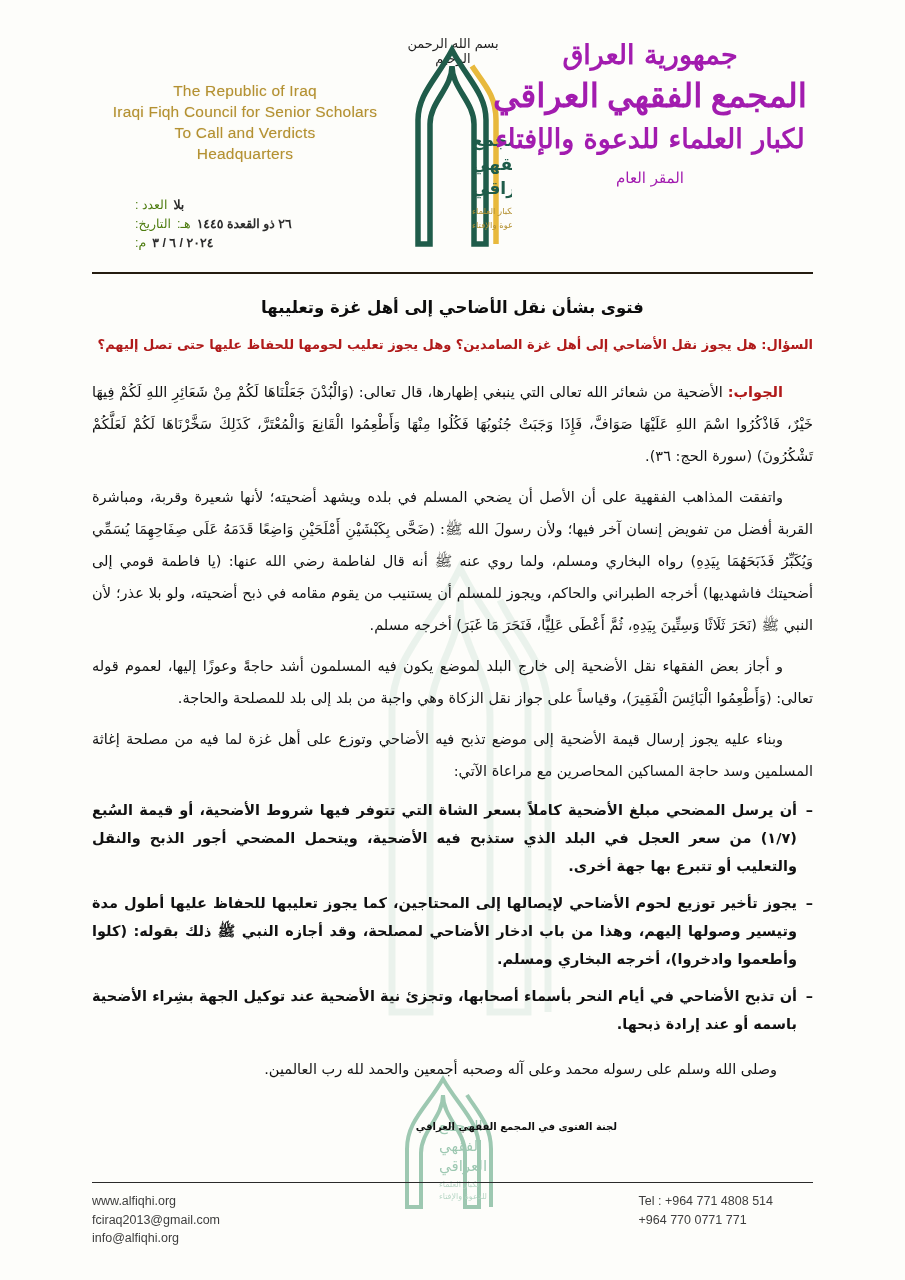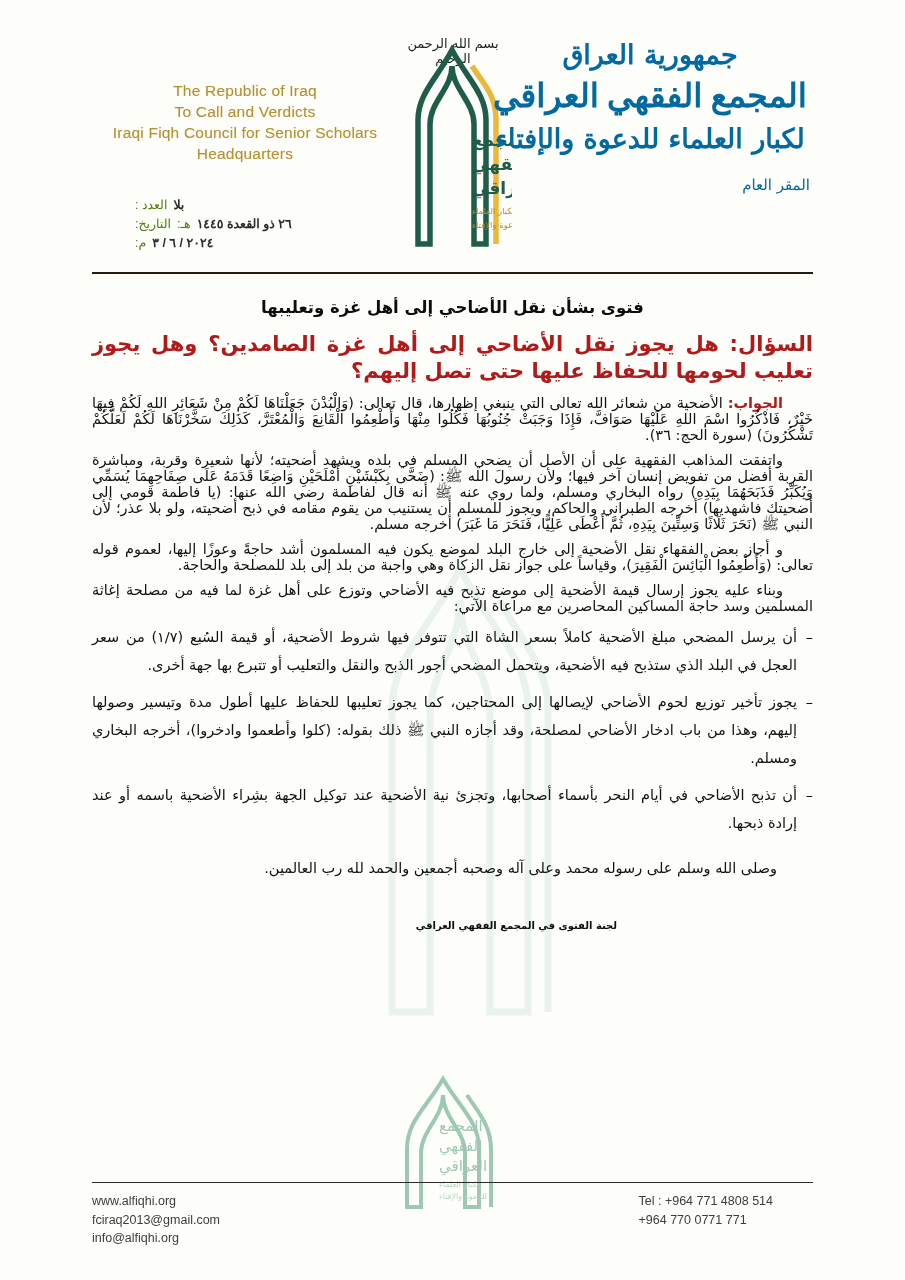--- a/index.html
+++ b/index.html
@@ -105,21 +105,21 @@
     font-family: "DejaVu Sans", sans-serif;
   }
 
   
   .hdr-ar {
     position: absolute;
     right: 95px;
     top: 36px;
     width: 320px;
     text-align: center;
-    color: #0369a1;
+    color: #a21caf;
     direction: rtl;
   }
   .hdr-ar .l1 {
     font-size: 27px;
     font-family: "DejaVu Serif", serif;
     font-weight: bold;
     line-height: 38px;
     letter-spacing: -1px;
   }
   .hdr-ar .l2 {
@@ -133,22 +133,21 @@
     font-size: 27px;
     font-family: "DejaVu Serif", serif;
     font-weight: bold;
     line-height: 42px;
     letter-spacing: -1px;
   }
   .hdr-ar .l4 {
     font-size: 15px;
     font-family: "DejaVu Serif", serif;
     line-height: 26px;
-    margin-top: 12px;
-    text-align: right;
+    margin-top: 5px;
   }
 
   .rule-top {
     position: absolute;
     left: 92px;
     right: 92px;
     top: 272px;
     height: 0;
     border-top: 2.5px solid #241c10;
     z-index: 2;
@@ -171,48 +170,49 @@
     font-size: 16.5px;
     color: #0d0d0d;
     font-family: "DejaVu Sans", sans-serif;
     margin-bottom: 14px;
     letter-spacing: -0.2px;
   }
 
   .question {
     color: #b01a1a;
     font-weight: bold;
-    font-size: 21px;
+    font-size: 13px;
     line-height: 27px;
     font-family: "DejaVu Sans", sans-serif;
     text-align: justify;
     text-justify: inter-word;
-    margin-bottom: 10px;
+    margin-bottom: 18px;
   }
 
   p.para {
     font-size: 14.5px;
-    line-height: 16px;
+    line-height: 32px;
     text-align: justify;
     text-justify: inter-word;
     margin: 0 0 9px 0;
     text-indent: 30px;
     font-family: "DejaVu Sans", sans-serif;
     color: #111;
   }
 
   .lbl-answer {
     color: #b01a1a;
     font-weight: bold;
   }
 
   ul.conditions {
     list-style: none;
     margin: 2px 0 16px 0;
     padding: 0;
+    font-weight: bold;
   }
   ul.conditions li {
     font-size: 14.5px;
     line-height: 28px;
     text-align: justify;
     text-justify: inter-word;
     margin: 0 0 9px 0;
     font-family: "DejaVu Sans", sans-serif;
     position: relative;
     padding-right: 16px;
@@ -293,22 +293,22 @@
       <text x="84" y="96" font-family="DejaVu Sans, sans-serif" font-size="15" fill="#4f9d77" text-anchor="end" direction="rtl">العراقي</text>
       <text x="84" y="112" font-family="DejaVu Sans, sans-serif" font-size="8" fill="#7fb79b" text-anchor="end" direction="rtl">لكبار العلماء</text>
       <text x="84" y="124" font-family="DejaVu Sans, sans-serif" font-size="8" fill="#7fb79b" text-anchor="end" direction="rtl">للدعوة والإفتاء</text>
     </svg>
   </div>
 
   <div class="header">
 
     <div class="hdr-en">
       <div>The Republic of Iraq</div>
+      <div>Iraqi Fiqh Council for Senior Scholars</div>
       <div>To Call and Verdicts</div>
-      <div>Iraqi Fiqh Council for Senior Scholars</div>
       <div>Headquarters</div>
     </div>
 
     <div class="hdr-meta">
       <div class="meta-row">
         <span class="meta-val">بلا</span>
         <span class="meta-label">العدد :</span>
       </div>
       <div class="meta-row">
         <span class="meta-val">٢٦ ذو القعدة ١٤٤٥</span>

